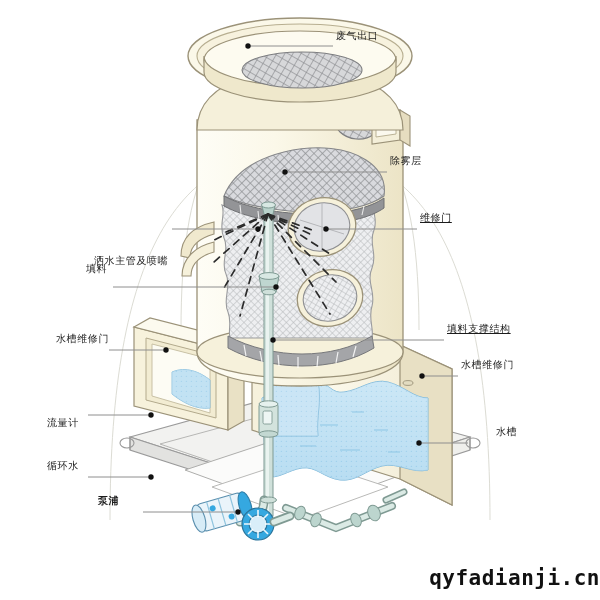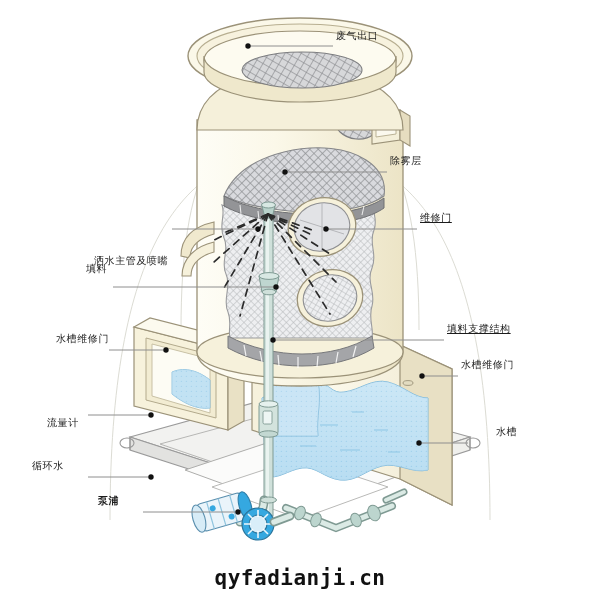--- a/index.html
+++ b/index.html
@@ -28,21 +28,21 @@
     color: #1c1c1c;
     white-space: nowrap;
     line-height: 1;
   }
   .cal.r { text-align: right; }
   #watermark {
     position: absolute;
     left: 0;
     top: 566px;
     width: 600px;
-    text-align: center;
+    text-align: right;
     font-family: "DejaVu Sans Mono", "Liberation Mono", monospace;
     font-size: 21px;
     font-weight: 700;
     letter-spacing: 0.5px;
     color: #111111;
   }
 </style>
 </head>
 <body>
 
@@ -318,19 +318,19 @@
       <div class="cal" style="left: 336px; top: 31px;">废气出口</div>
       <div class="cal" style="left: 390px; top: 156px;">除雾层</div>
       <div class="cal" style="left: 420px; top: 213px; text-decoration: underline;">维修门</div>
       <div class="cal" style="left: 447px; top: 324px; text-decoration: underline;">填料支撑结构</div>
       <div class="cal" style="left: 461px; top: 360px;">水槽维修门</div>
       <div class="cal" style="left: 496px; top: 427px;">水槽</div>
       <div class="cal r" style="left: 94px; top: 213px; margin-top: 43px;">洒水主管及喷嘴</div>
       <div class="cal r" style="left: 86px; top: 264px;">填料</div>
       <div class="cal r" style="left: 56px; top: 334px;">水槽维修门</div>
       <div class="cal r" style="left: 47px; top: 399px; margin-top: 19px;">流量计</div>
-      <div class="cal r" style="left: 32px; top: 461px;">循环水</div>
+      <div class="cal r" style="left: 47px; top: 461px;">循环水</div>
       <div class="cal r" style="left: 98px; top: 496px; font-weight: bold;">泵浦</div>
     </div>
 
   <div id="watermark">qyfadianji.cn</div>
 
 </div>
 
 </body></html>

